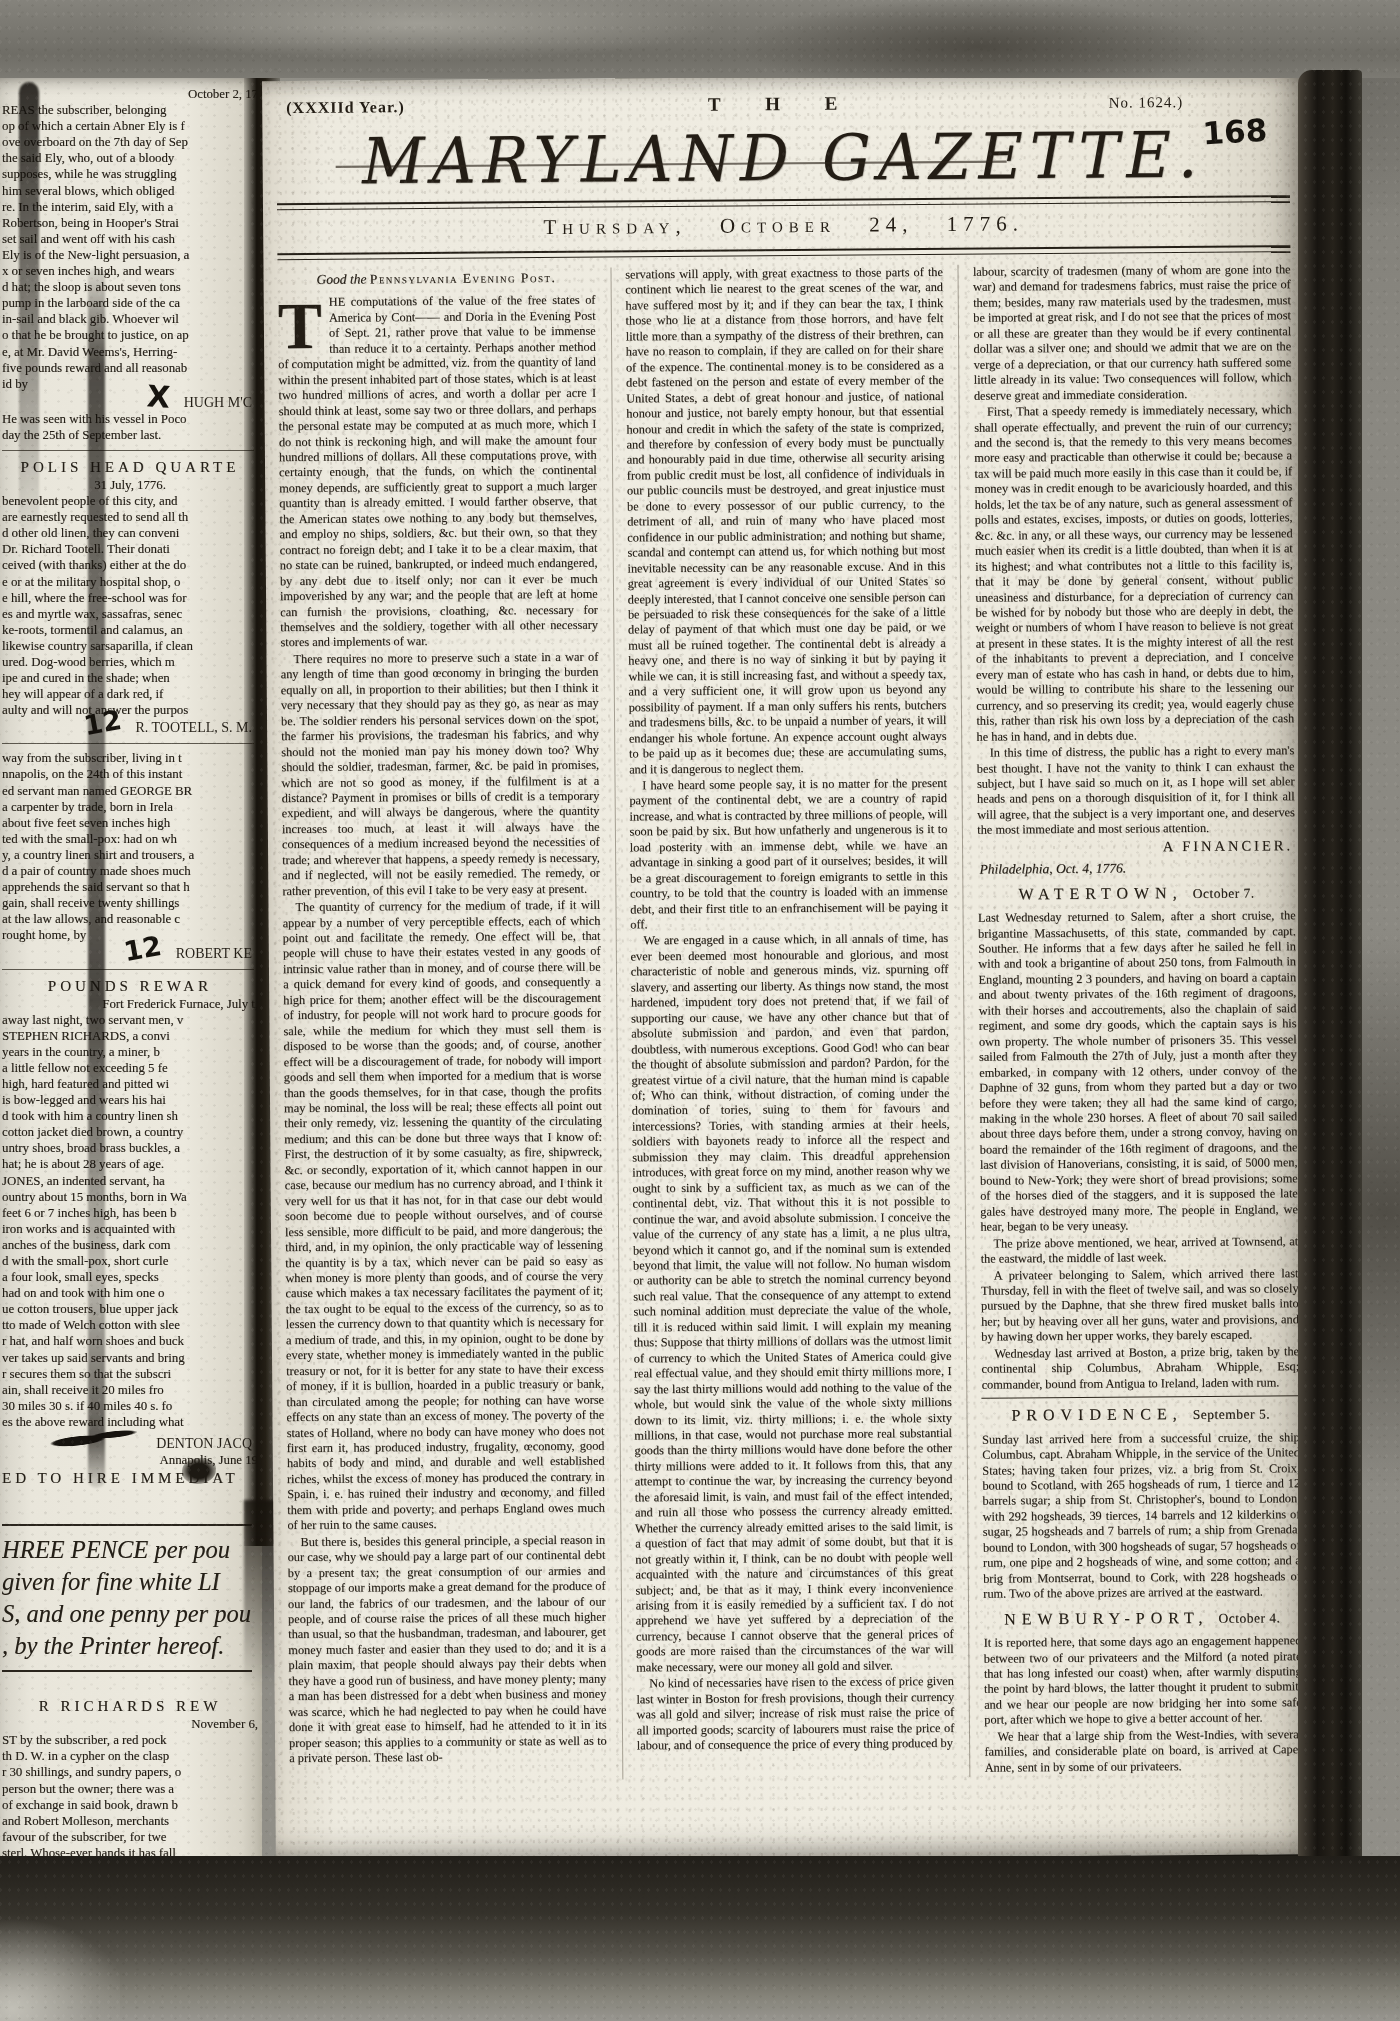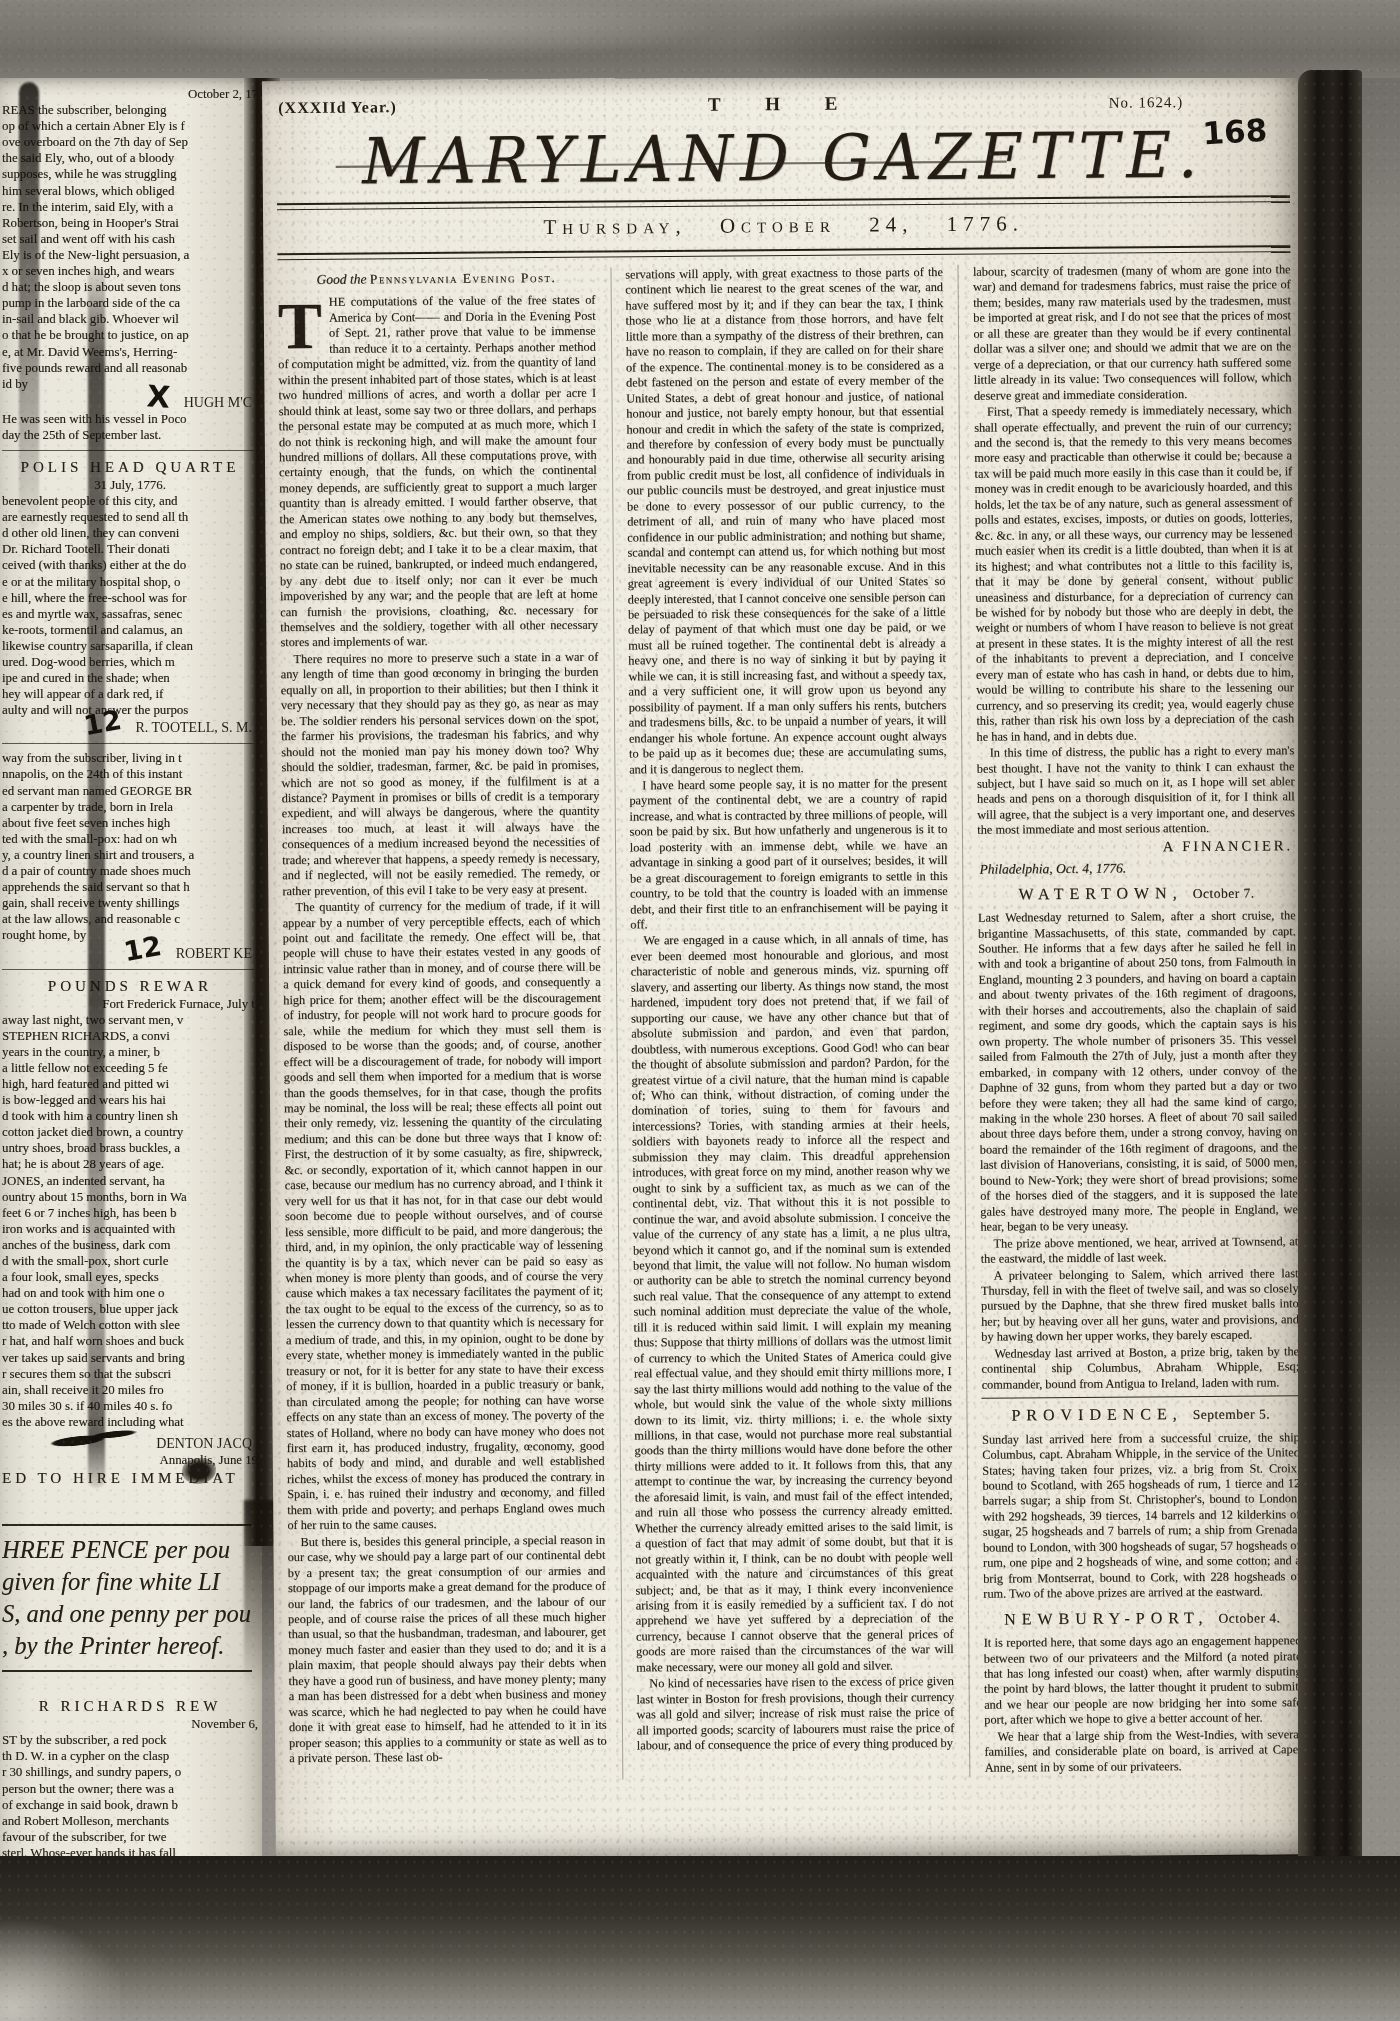--- a/index.html
+++ b/index.html
@@ -51,21 +51,21 @@
   
   .page-main{position:absolute;left:262px;top:78px;width:1043px;height:1784px;z-index:10;
     transform:rotate(-0.45deg);transform-origin:40% 0;
     background:linear-gradient(90deg,#ded9cc 0%, #edeadf 6%, #f0ede2 55%, #ebe7da 88%, #d3cec0 100%);
     box-shadow:inset -30px 0 34px -20px rgba(25,20,14,.55), inset 0 -24px 28px -16px rgba(25,20,14,.4), inset 0 16px 20px -14px rgba(25,20,14,.35);
     border-bottom:3px solid #1b1813;color:#231d15;box-sizing:border-box;padding:16px 14px 0 12px;}
   .speck{position:absolute;inset:0;pointer-events:none;opacity:.55;
     background-image:radial-gradient(rgba(62,50,36,.22) 1px, transparent 1.5px),radial-gradient(rgba(62,50,36,.14) 1px, transparent 1.6px);
     background-size:12px 15px, 8px 10px;background-position:0 0,3px 6px;}
   .mh-row{position:relative;height:26px;font-size:16px;}
-  .mh-year{position:absolute;left:4px;top:2px;font-weight:bold;letter-spacing:1px;}
+  .mh-year{position:absolute;left:12px;top:2px;font-weight:bold;letter-spacing:1px;}
   .mh-the{position:absolute;left:0;right:0;top:0;text-align:center;font-size:19px;letter-spacing:20px;font-weight:bold;}
   .mh-no{position:absolute;right:108px;top:4px;font-size:15px;letter-spacing:1px;}
   .mh-168{position:absolute;right:24px;top:24px;font-size:31px;transform:rotate(-3deg);z-index:3;}
   .mh-title{position:relative;text-align:center;font-style:italic;font-size:61px;line-height:70px;letter-spacing:7px;
     font-family:"DejaVu Serif","Liberation Serif",serif;margin-top:4px;transform:scaleY(1.04);
     text-shadow:.5px .5px 1px rgba(30,24,16,.5);white-space:nowrap;}
   .mh-title::after{content:"";position:absolute;left:6%;top:56%;width:66%;height:2px;background:rgba(44,37,27,.65);}
   .rule2{border-top:2.5px solid #241f17;border-bottom:1.3px solid #241f17;height:4px;margin:6px 2px 0 2px;}
   .dateline{text-align:center;font-size:21px;letter-spacing:6px;word-spacing:22px;font-variant:small-caps;
     padding:7px 0 5px 0;}

